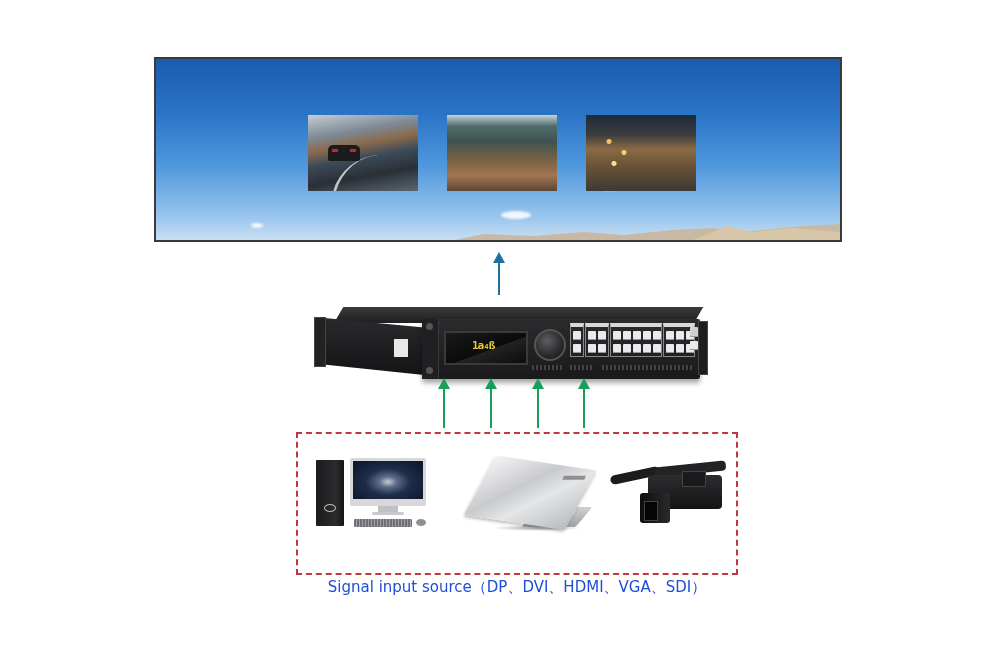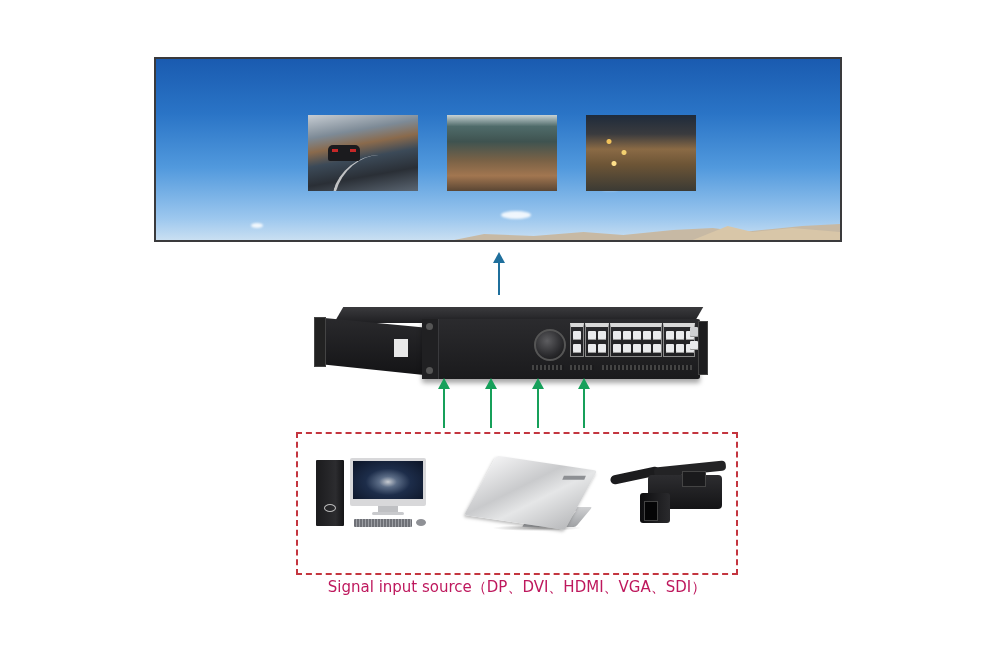--- a/index.html
+++ b/index.html
@@ -73,21 +73,21 @@
     .kbtn { position: absolute; width: 8px; height: 9px; background: #e9eaec; border-radius: 1px; box-shadow: inset 0 -1px 0 #999; }
     .ear-right { position: absolute; left: 384px; top: 14px; width: 8px; height: 52px; background: #1d1d1f; border: 1px solid #444; }
 
     
     .source-box {
       position: absolute; left: 296px; top: 432px; width: 442px; height: 143px;
       border: 2px dashed #c4353f; box-sizing: border-box;
     }
     .caption {
       position: absolute; left: 296px; top: 578px; width: 442px; text-align: center;
-      font-family: "DejaVu Sans", sans-serif; font-size: 15px; color: #be185d; letter-spacing: 0;
+      font-family: "DejaVu Sans", sans-serif; font-size: 15px; color: #1d4ed8; letter-spacing: 0;
     }
 
     
     .pc { position: absolute; left: 316px; top: 458px; width: 112px; height: 70px; }
     .tower { position: absolute; left: 0; top: 2px; width: 28px; height: 66px; background: linear-gradient(90deg, #1b1b1d, #2c2c2f 70%, #141416); border-radius: 1px; }
     .tower-logo { position: absolute; left: 8px; top: 44px; width: 10px; height: 6px; border: 1px solid #bbb; border-radius: 50%; }
     .monitor { position: absolute; left: 34px; top: 0; width: 76px; height: 48px; background: #d8d8da; border-radius: 2px; }
     .monitor-screen { position: absolute; left: 3px; top: 3px; width: 70px; height: 38px; background: radial-gradient(ellipse at 50% 55%, #c8ccd2 0%, #5b6c86 18%, #1d2d4a 45%, #0c1426 100%); }
     .monitor-stand { position: absolute; left: 62px; top: 48px; width: 20px; height: 6px; background: #bfc0c3; }
     .monitor-base { position: absolute; left: 56px; top: 54px; width: 32px; height: 3px; background: #c9cacd; border-radius: 2px; }
@@ -142,20 +142,23 @@
 <div class="device">
   <div class="device-top"></div>
   <div class="device-side"></div>
   <div class="ear-left"></div>
   <div class="side-label"></div>
   <div class="device-front">
     <div class="front-bracket">
       <div class="screw" style="top:4px"></div>
       <div class="screw" style="top:48px"></div>
     </div>
+    <div class="lcd">
+      <span class="lcd-text">1a₄ß</span>
+    </div>
     <div class="knob"></div>
     <div class="vent" style="left:110px;top:46px;width:32px;"></div>
     <div class="vent" style="left:148px;top:46px;width:24px;"></div>
     <div class="vent" style="left:180px;top:46px;width:90px;"></div>
     <div class="btn-panel">
       <div class="btn-group" style="left:0;width:14px;">
         <div class="kbtn" style="left:2px;top:4px"></div>
         <div class="kbtn" style="left:2px;top:17px"></div>
       </div>
       <div class="btn-group" style="left:15px;width:24px;">

